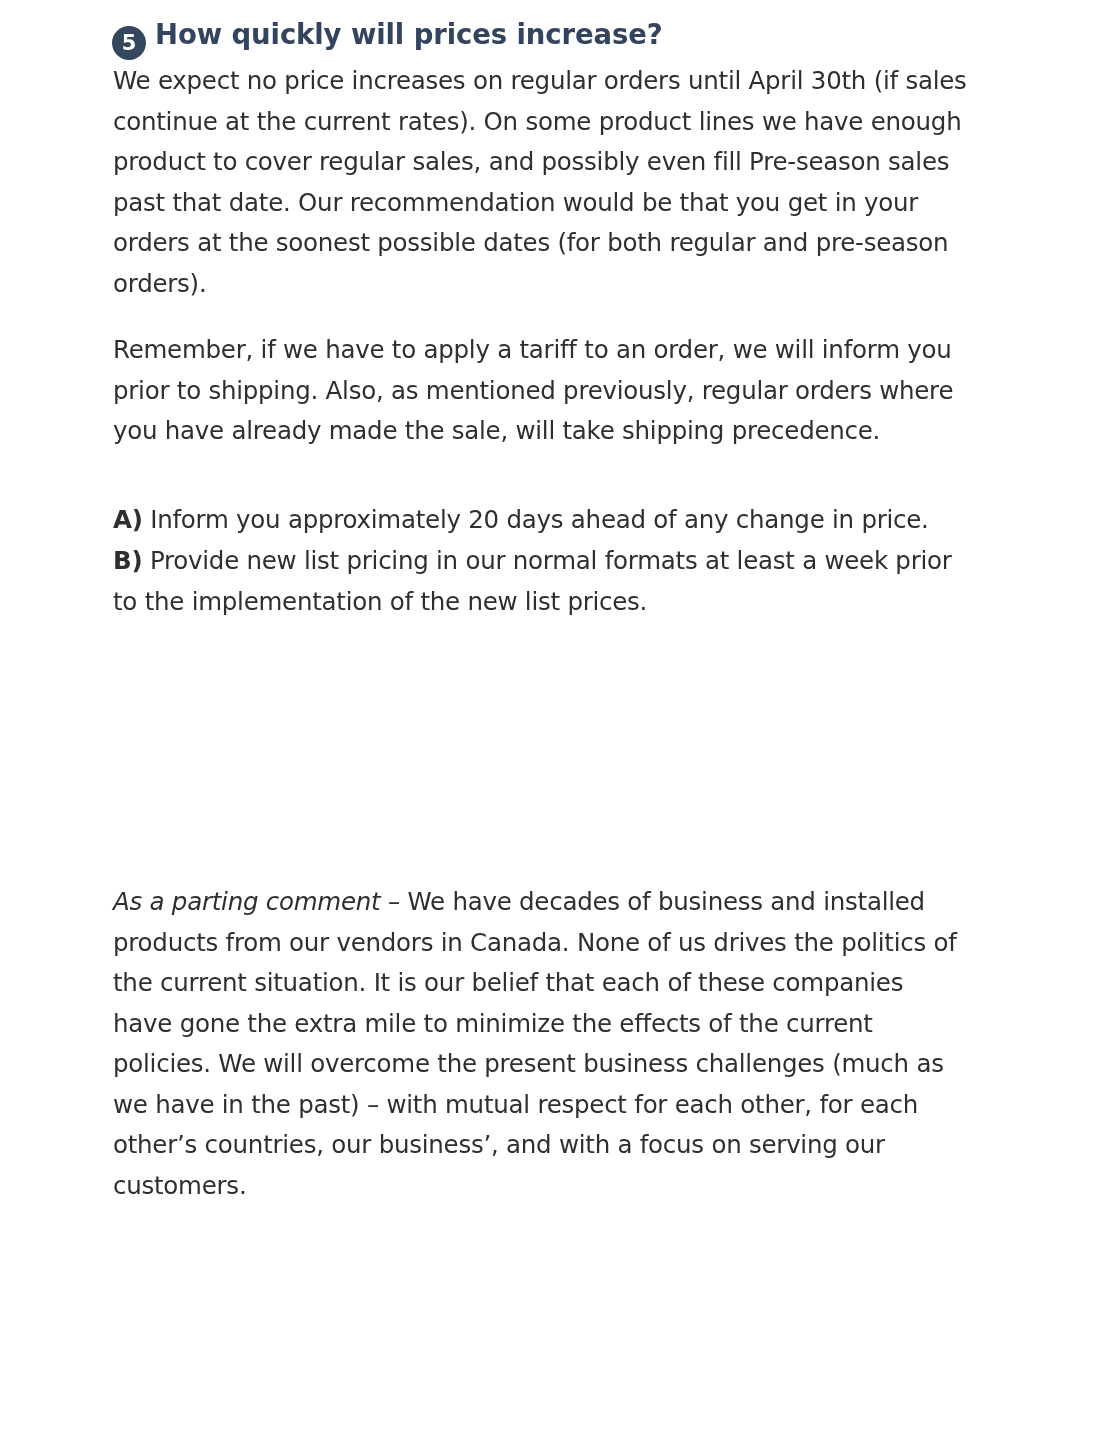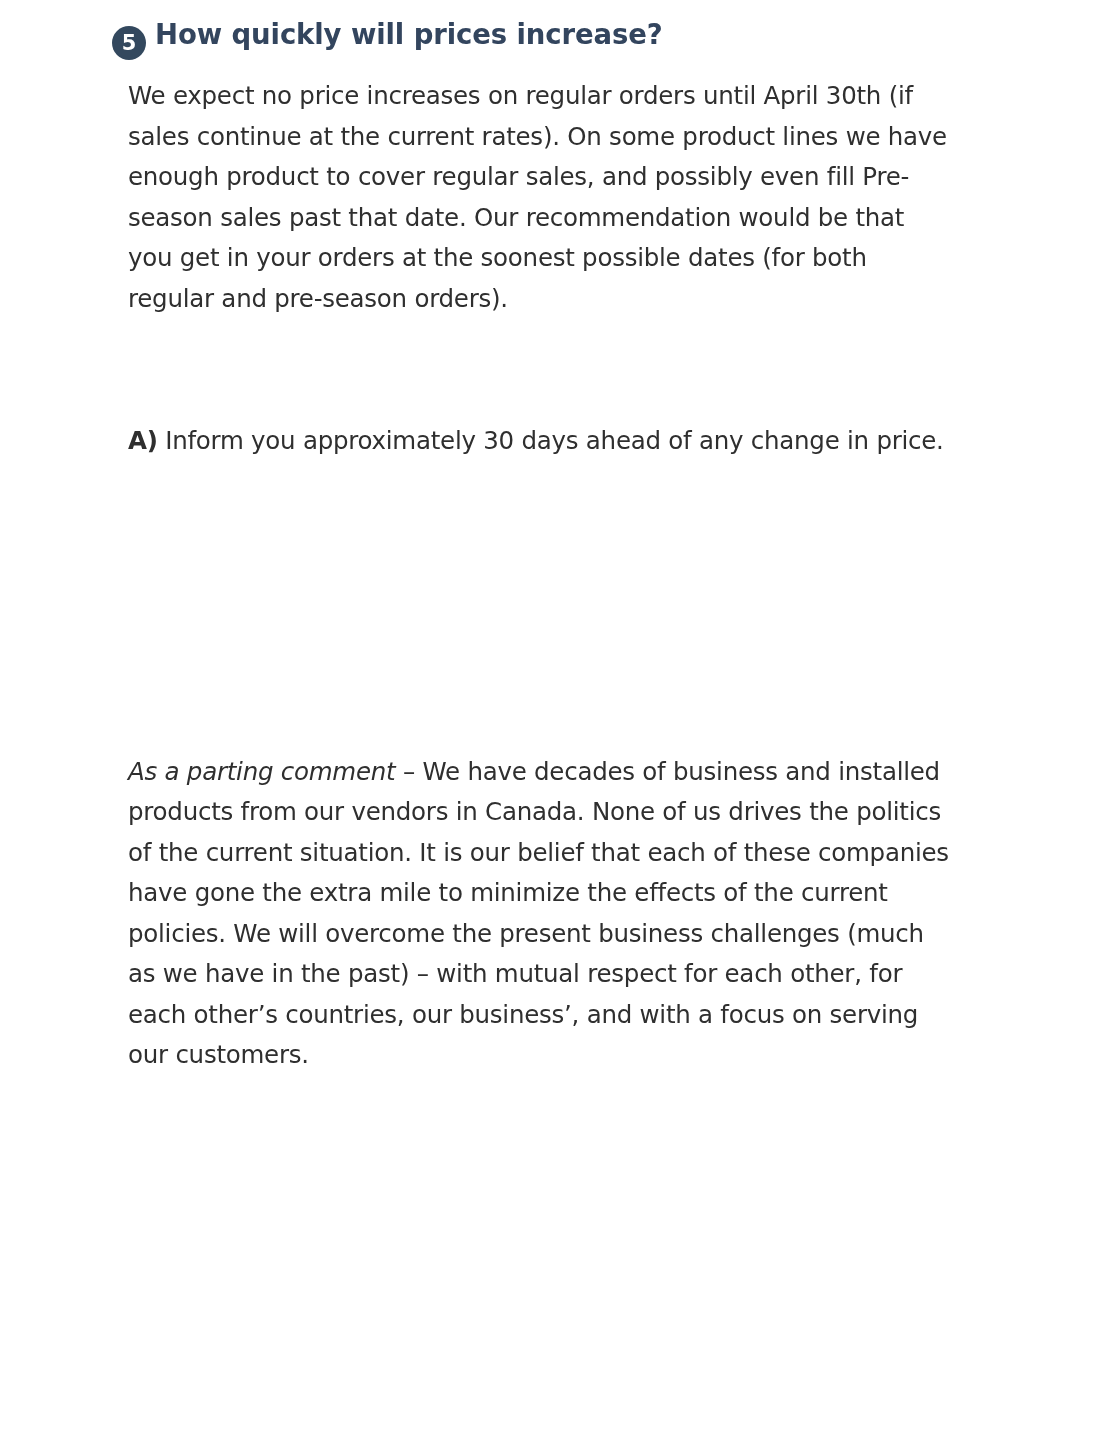--- a/index.html
+++ b/index.html
@@ -62,21 +62,21 @@
   .qheading .htext {
     display: inline;
   }
 
   
   .para {
     color: #2f2f2f;
     font-family: "DejaVu Sans", "Liberation Sans", sans-serif;
     font-size: 24.5px;
     line-height: 40.5px;
-    margin: 16px;
+    margin: 1px;
     font-weight: normal;
     letter-spacing: -0.25px;
   }
 
   .para b, .bold {
     font-weight: bold;
   }
   .para i, .ital {
     font-style: italic;
   }
@@ -100,27 +100,29 @@
     <div class="gap-q5-head"></div>
 
     <h2 class="qheading">
       <span class="badge">5</span><span class="htext">How quickly will prices increase?</span>
     </h2>
 
     <p class="para">We expect no price increases on regular orders until April 30th (if sales continue at the current rates).  On some product lines we have enough product to cover regular sales, and possibly even fill Pre-season sales past that date.  Our recommendation would be that you get in your orders at the soonest possible dates (for both regular and pre-season orders).</p>
 
     <div class="gap-p1"></div>
 
+    <p class="para">Remember, if we have to apply a tariff to an order, we will inform you prior to shipping.  Also, as mentioned previously, regular orders where you have already made the sale, will take shipping precedence.</p>
 
     <div class="gap-sec6"></div>
 
 
 
-    <p class="para listline"><span class="bold">A)</span><span> Inform you approximately 30 days ahead of any change in price.</span></p>
+    <p class="para listline"><span class="bold">A)</span><span> Inform you approximately 20 days ahead of any change in price.</span></p>
 
+    <p class="para listline"><span class="bold">B)</span><span> Provide new list pricing in our normal formats at least a week prior to the implementation of the new list prices.</span></p>
 
     <div class="gap-big-1"></div>
 
 
     <div class="gap-p-mid"></div>
 
 
     <div class="gap-big-2"></div>
 
     <p class="para"><span class="ital">As a parting comment</span><span> – We have decades of business and installed products from our vendors in Canada.  None of us drives the politics of the current situation.  It is our belief that each of these companies have gone the extra mile to minimize the effects of the current policies.  We will overcome the present business challenges (much as we have in the past) – with mutual respect for each other, for each other’s countries, our business’, and with a focus on serving our customers.</span></p>

